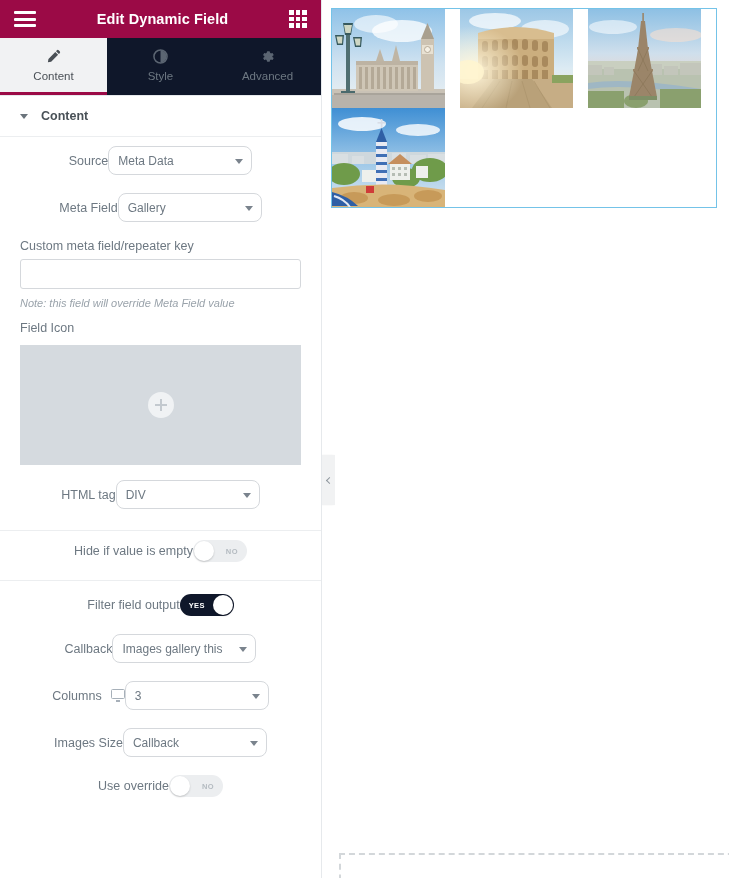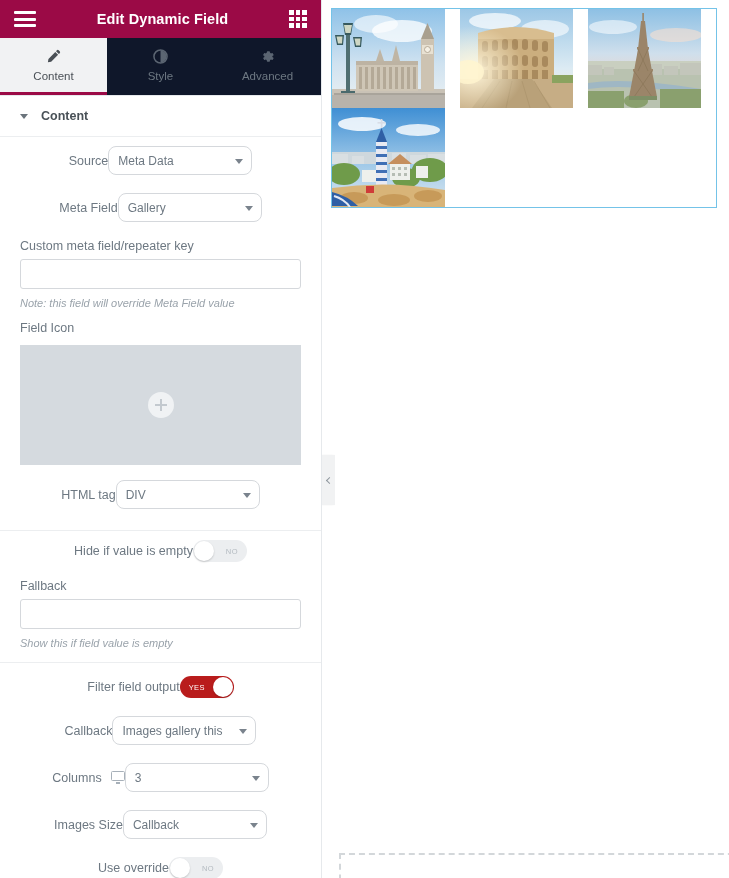--- a/index.html
+++ b/index.html
@@ -118,22 +118,22 @@
   }
   .plus-circle:before { left: 50%; top: 7px; width: 2px; height: 12px; margin-left: -1px; }
   .plus-circle:after  { top: 50%; left: 7px; height: 2px; width: 12px; margin-top: -1px; }
 
   .toggle {
     width: 54px; height: 22px; border-radius: 11px;
     position: relative; cursor: pointer;
     display: flex; align-items: center;
   }
   .toggle.off { background: #eceef0; justify-content: flex-end; }
-  .toggle.on  { background: #b91c1c; justify-content: flex-start; }
-  .toggle .tlabel { font-size: 7.5px; font-weight: normal; letter-spacing: .4px; padding: 0 9px; }
+  .toggle.on  { background: #0f172a; justify-content: flex-start; }
+  .toggle .tlabel { font-size: 7.5px; font-weight: bold; letter-spacing: .4px; padding: 0 9px; }
   .toggle.off .tlabel { color: #b4bbc1; }
   .toggle.on  .tlabel { color: #ffffff; }
   .toggle .knob {
     position: absolute; top: 1px; width: 20px; height: 20px;
     border-radius: 50%; background: #ffffff;
     box-shadow: 0 1px 2px rgba(0,0,0,.18);
   }
   .toggle.off .knob { left: 1px; }
   .toggle.on  .knob { right: 1px; }
 
@@ -283,25 +283,20 @@
       <div class="ctrl-group">
 
         <div class="row">
           <div class="row-label">Hide if value is empty</div>
           <div class="toggle off">
             <span class="tlabel">NO</span>
             <span class="knob"></span>
           </div>
         </div>
 
-        <div>
-          <div class="row-label-block">Fallback</div>
-          <input class="textinput" type="text" value="" style="">
-          <div class="note">Show this if field value is empty</div>
-        </div>
       </div>
 
       <div class="divider" style="margin-top:9px;"></div>
 
       <div class="ctrl-group">
 
         <div class="row" style="padding-top:13px;">
           <div class="row-label">Filter field output</div>
           <div class="toggle on">
             <span class="tlabel">YES</span>

